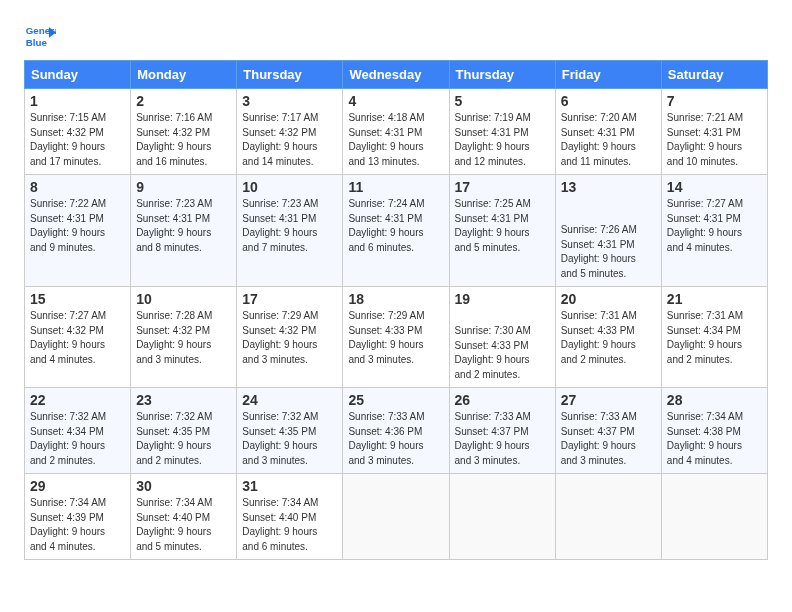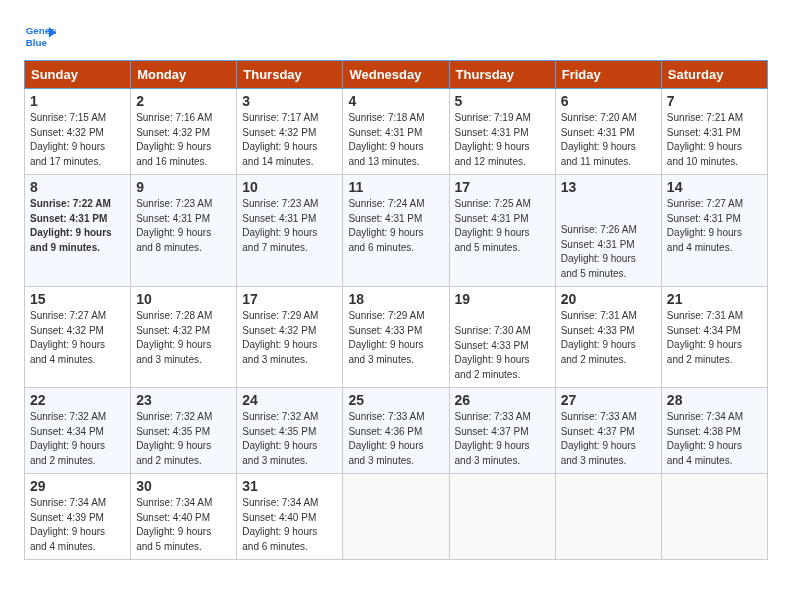--- a/index.html
+++ b/index.html
@@ -36,21 +36,21 @@
     .subtitle {
       font-size: 15px;
       color: #555;
     }
     .calendar {
       width: 100%;
       border-collapse: collapse;
       margin-top: 8px;
     }
     .calendar th {
-      background: #c2410c;
+      background: #3b82f6;
       color: #fff;
       font-size: 13px;
       font-weight: bold;
       padding: 6px 6px;
       text-align: left;
       border: 1px solid #5a9fe8;
     }
     .calendar td {
       width: calc(100%/7);
       vertical-align: top;
@@ -126,21 +126,21 @@
         </td>
         <td>
           <span class="day-num">3</span>
           <div class="day-info" style="white-space: pre-line;">Sunrise: 7:17 AM
 Sunset: 4:32 PM
 Daylight: 9 hours
 and 14 minutes.</div>
         </td>
         <td>
           <span class="day-num">4</span>
-          <div class="day-info" style="white-space: pre-line;">Sunrise: 7:18 AM
+          <div class="day-info" style="white-space: pre-line;">Sunrise: 4:18 AM
 Sunset: 4:31 PM
 Daylight: 9 hours
 and 13 minutes.</div>
         </td>
         <td>
           <span class="day-num">5</span>
           <div class="day-info" style="white-space: pre-line;">Sunrise: 7:19 AM
 Sunset: 4:31 PM
 Daylight: 9 hours
 and 12 minutes.</div>
@@ -156,21 +156,21 @@
           <span class="day-num">7</span>
           <div class="day-info" style="white-space: pre-line;">Sunrise: 7:21 AM
 Sunset: 4:31 PM
 Daylight: 9 hours
 and 10 minutes.</div>
         </td>
       </tr>
       <tr>
         <td>
           <span class="day-num">8</span>
-          <div class="day-info" style="white-space: pre-line; font-weight: bold;">Sunrise: 7:22 AM
+          <div class="day-info" style="white-space: pre-line;">Sunrise: 7:22 AM
 Sunset: 4:31 PM
 Daylight: 9 hours
 and 9 minutes.</div>
         </td>
         <td>
           <span class="day-num">9</span>
           <div class="day-info" style="white-space: pre-line;">Sunrise: 7:23 AM
 Sunset: 4:31 PM
 Daylight: 9 hours
 and 8 minutes.</div>

